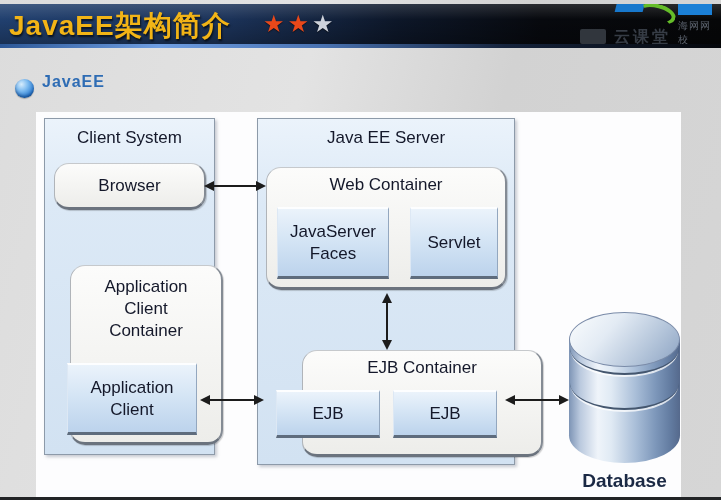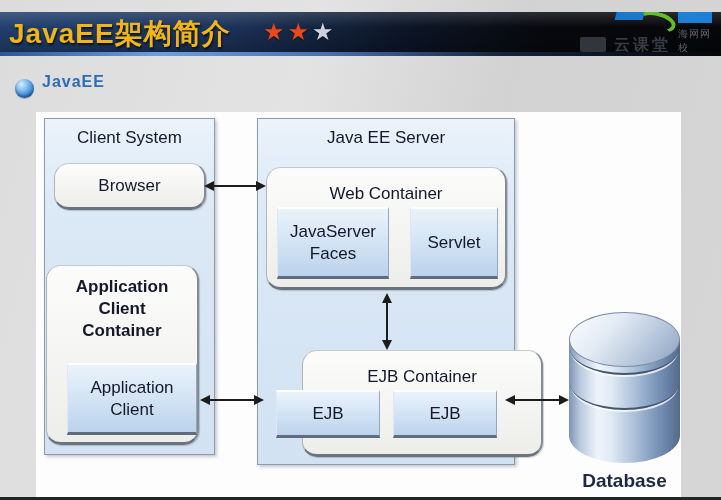--- a/index.html
+++ b/index.html
@@ -1,21 +1,21 @@
 <!DOCTYPE html>
 <html><head>
 <meta charset="utf-8">
 <style>
   * { margin:0; padding:0; box-sizing:border-box; }
   html,body { width:721px; height:500px; }
   body { font-family:"Liberation Sans", sans-serif; background:#d4d4d4; overflow:hidden; }
   .stage { position:relative; width:721px; height:500px; background:linear-gradient(105deg,#dcdcdc 0%,#e3e3e3 38%,#d2d2d2 62%,#d6d6d6 100%); overflow:hidden; }
 
   
-  .header { position:absolute; top:12px; left:0; width:721px; height:44px;
+  .header { position:absolute; top:4px; left:0; width:721px; height:44px;
     background-image:
       linear-gradient(to bottom, rgba(255,255,255,.14) 0%, rgba(255,255,255,0) 35%, rgba(0,0,0,.28) 100%),
       linear-gradient(to right, #21406f 0%, #1b3258 32%, #0d1729 55%, #07090e 75%, #060708 100%);
   }
   .header::after { content:""; position:absolute; left:0; bottom:0; width:100%; height:4px;
     background:linear-gradient(to right,#2c5796 0%, #6f9ee2 22%, #4871b0 45%, #15233c 70%, #05070b 100%); }
   .title { position:absolute; left:9px; top:3px; font-size:28px; font-weight:bold; color:#f2b416;
     text-shadow:1px 2px 2px rgba(0,0,0,.65); letter-spacing:1px; }
   .stars { position:absolute; left:263px; top:6px; font-size:24px; letter-spacing:3px; }
   .star-filled { color:#e8481a; text-shadow:0 1px 1px rgba(0,0,0,.5); }
@@ -41,32 +41,32 @@
   
   .panel { position:absolute; left:36px; top:112px; width:645px; height:385px; background:#fdfdfe; }
 
   .outer-box { position:absolute; background:linear-gradient(180deg,#ebf3fb 0%,#dcE9f6 25%,#d2e2f2 100%);
     border:1px solid #8d9aa9; box-shadow:2px 2px 3px rgba(100,110,125,.35); text-align:center; }
   .outer-title { padding-top:9px; font-size:17px; color:#14182a; }
 
   .gray-box { position:absolute; background:linear-gradient(180deg,#fcfcfb 0%,#ededea 100%);
     border-top:1px solid #c6c9cc; border-left:1px solid #b0b4b9; border-right:2px solid #848b94; border-bottom:3px solid #6b737e;
     box-shadow:1px 1px 1px rgba(0,0,0,.18); text-align:center; color:#14182a;border-radius:15px; }
-  .gray-box .gb-title { padding-top:16px; font-size:17px; }
+  .gray-box .gb-title { padding-top:7px; font-size:17px; }
   .center-lbl { display:flex; align-items:center; justify-content:center; font-size:17px; }
 
   .blue-box { position:absolute; display:flex; align-items:center; justify-content:center; text-align:center;
     background:linear-gradient(180deg,#ebf3fb 0%,#d5e5f5 45%,#bcd3ec 100%);
     border-top:2px solid #fdfeff; border-left:1px solid #dde8f4; border-right:1px solid #93a7bf; border-bottom:3px solid #5e6c7d;
     font-size:17px; color:#14182a; line-height:1.25; }
 
   
   .b-client  { left:8px;   top:6px;   width:171px; height:337px; }
   .b-browser { left:18px;  top:51px;  width:152px; height:47px; }
-  .b-acc     { left:10px;  top:153px; width:153px; height:180px;font-weight:bold; }
+  .b-acc     { left:34px;  top:153px; width:153px; height:180px; }
   .b-acc .wrap3 { width:112px; margin:10px auto 0; font-size:17px; line-height:1.3; }
   .b-ac      { left:31px;  top:251px; width:130px; height:72px; }
   .b-ac span { max-width:100px; }
   .b-server  { left:221px; top:6px;   width:258px; height:347px; }
   .b-web     { left:230px; top:55px;  width:241px; height:123px; }
   .b-jsf     { left:241px; top:95px;  width:112px; height:72px; padding:0 14px; }
   .b-servlet { left:374px; top:95px;  width:88px;  height:72px; }
   .b-ejbc    { left:230px; top:238px; width:241px; height:107px;margin-left:36px; }
   .b-ejb1    { left:240px; top:278px; width:104px; height:48px; }
   .b-ejb2    { left:357px; top:278px; width:104px; height:48px; }

